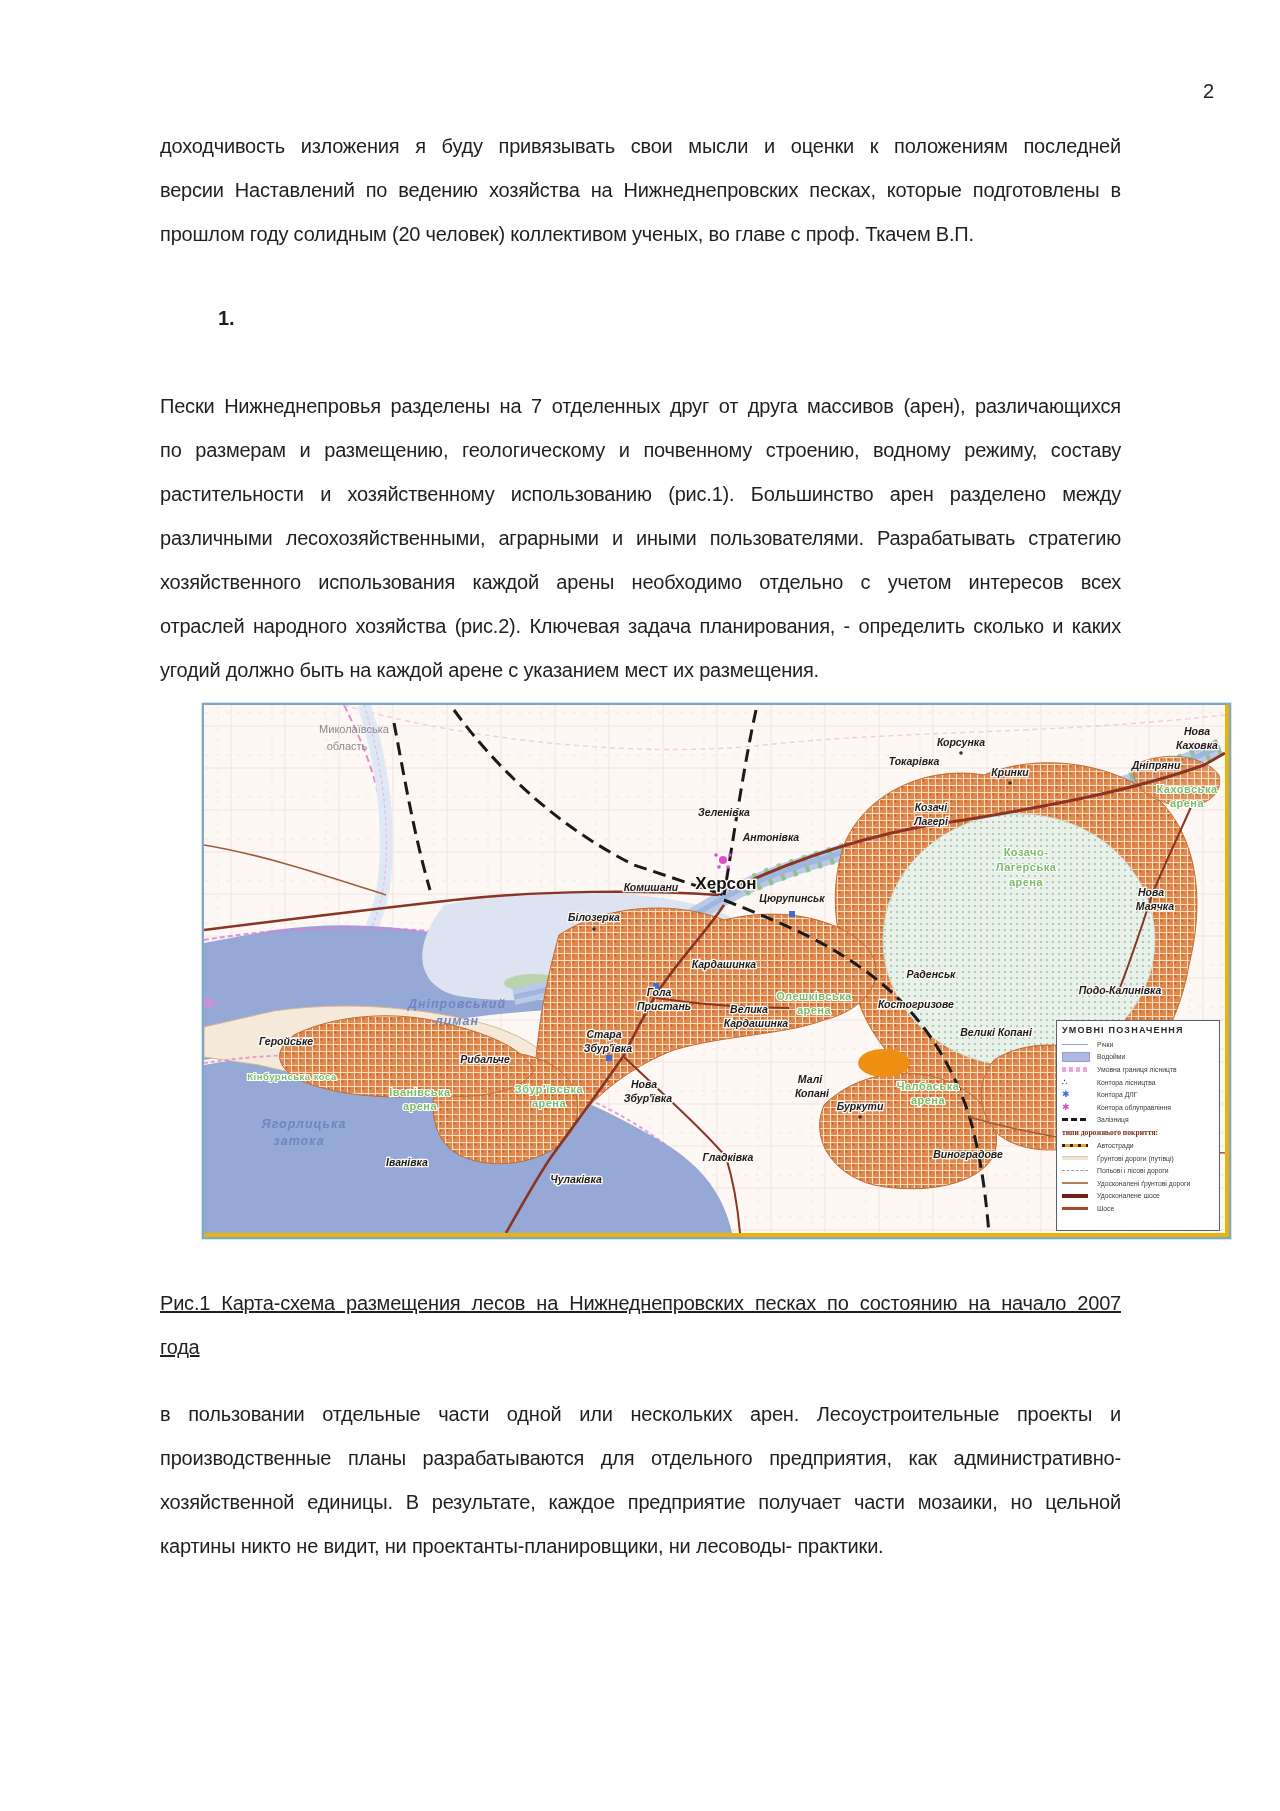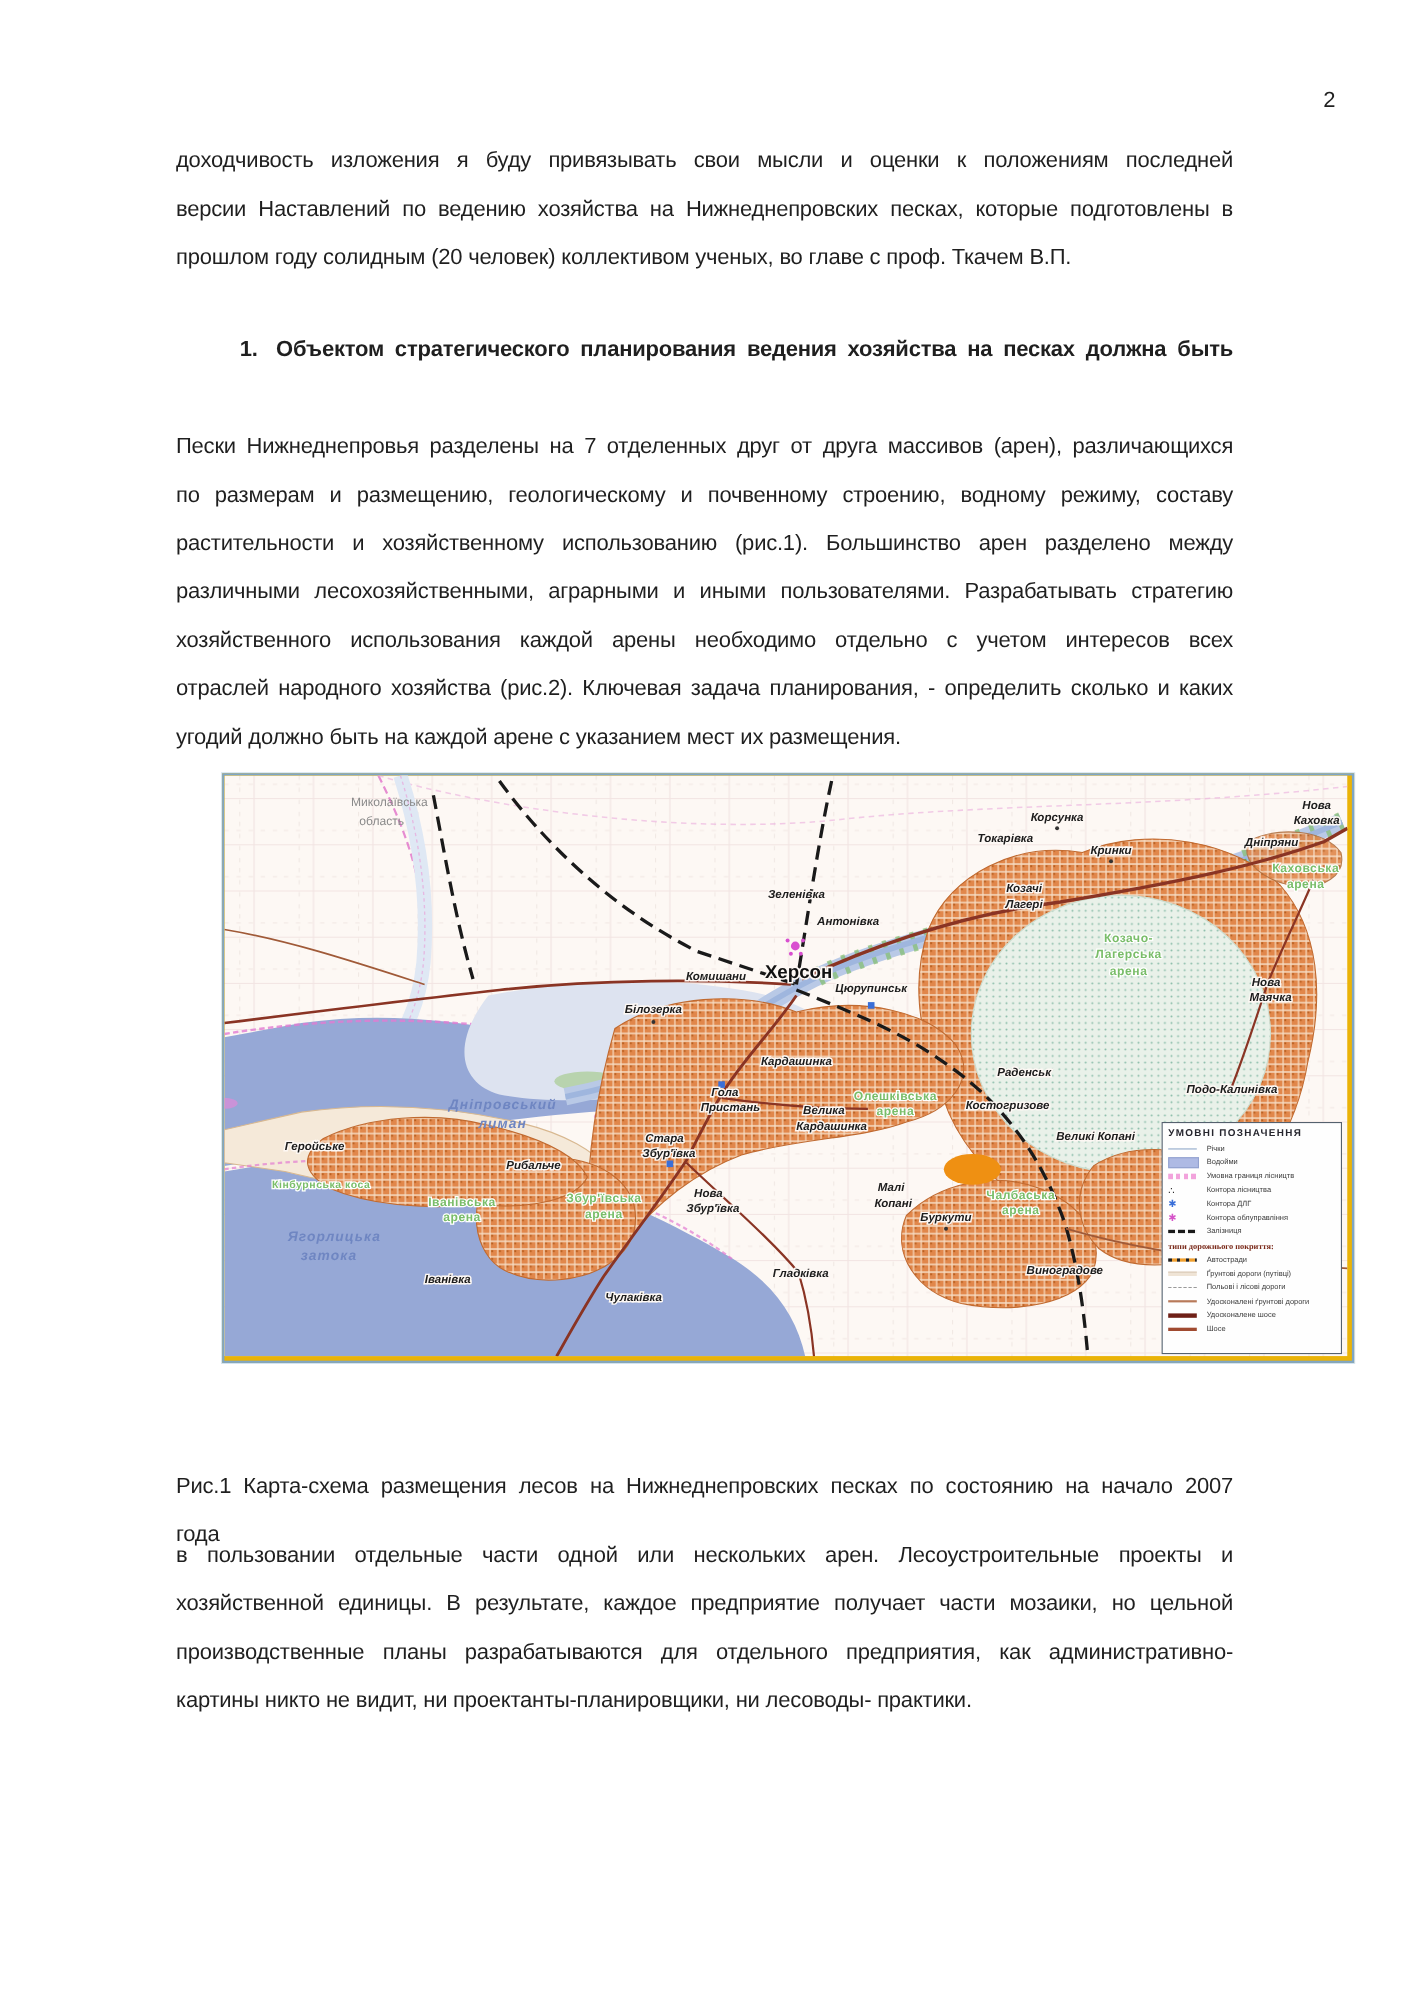--- a/index.html
+++ b/index.html
@@ -54,21 +54,20 @@
 <div class="abs pageno" style="left:1203px;top:80px;">2</div>
 
 <div class="abs para" style="top:124px;">
   <div class="jl">доходчивость изложения я буду привязывать  свои мысли и оценки  к положениям  последней</div>
   <div class="jl">версии Наставлений по ведению хозяйства на Нижнеднепровских песках, которые подготовлены в</div>
   <div class="jl-last">прошлом году  солидным (20 человек)  коллективом ученых, во главе с проф. Ткачем В.П.</div>
 </div>
 
 <div class="abs para headingwrap" style="left:251px;top:296px;width:870px;">
   <span class="headnum">1.</span>
-  <div class="jl">Объектом стратегического планирования ведения хозяйства на песках должна  быть</div>
 </div>
 
 <div class="abs para" style="top:384px;">
   <div class="jl">Пески Нижнеднепровья разделены на 7 отделенных друг от друга массивов (арен), различающихся</div>
   <div class="jl">по размерам и размещению, геологическому и почвенному строению, водному режиму,  составу</div>
   <div class="jl">растительности и хозяйственному использованию (рис.1). Большинство  арен разделено между</div>
   <div class="jl">различными лесохозяйственными, аграрными и иными пользователями. Разрабатывать стратегию</div>
   <div class="jl">хозяйственного использования каждой арены необходимо отдельно с учетом интересов всех</div>
   <div class="jl">отраслей народного хозяйства (рис.2). Ключевая задача планирования, - определить  сколько и каких</div>
   <div class="jl-last">угодий должно быть на каждой арене с указанием  мест их размещения.</div>
@@ -309,23 +308,23 @@
       <span class="llab">Удосконалене шосе</span>
     </div>
   <div class="lrow">
       <span class="lsym">
         <span class="s-sh"></span>
       </span>
       <span class="llab">Шосе</span>
     </div>
 </div>
 
-<div class="abs para" style="top:1329px;">
+<div class="abs para" style="top:1281px;text-decoration:underline;">
   <div class="jl">Рис.1 Карта-схема размещения лесов на Нижнеднепровских песках  по состоянию на начало 2007</div>
   <div class="jl-last">года</div>
 </div>
 
 <div class="abs para" style="top:1392px;">
   <div class="jl">в пользовании отдельные части одной или нескольких арен. Лесоустроительные проекты и</div>
+  <div class="jl">производственные  планы разрабатываются для отдельного предприятия, как административно-</div>
   <div class="jl">хозяйственной единицы. В результате, каждое предприятие получает части мозаики, но цельной</div>
-  <div class="jl">производственные  планы разрабатываются для отдельного предприятия, как административно-</div>
   <div class="jl-last">картины никто не видит, ни проектанты-планировщики, ни лесоводы- практики.</div>
 </div>
 
 </body></html>

